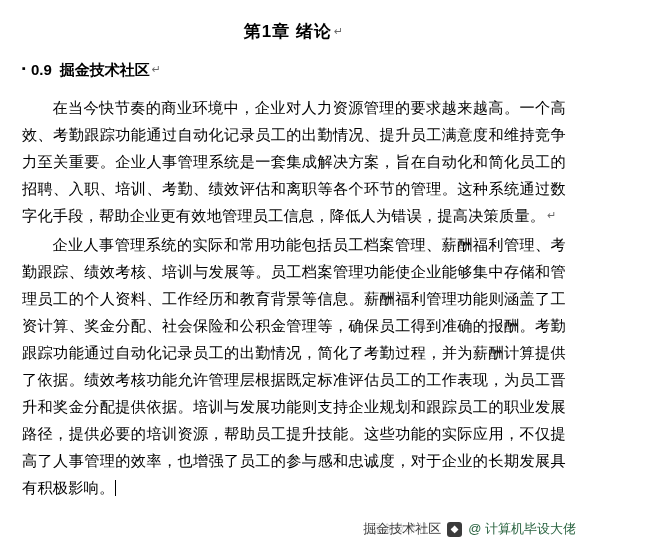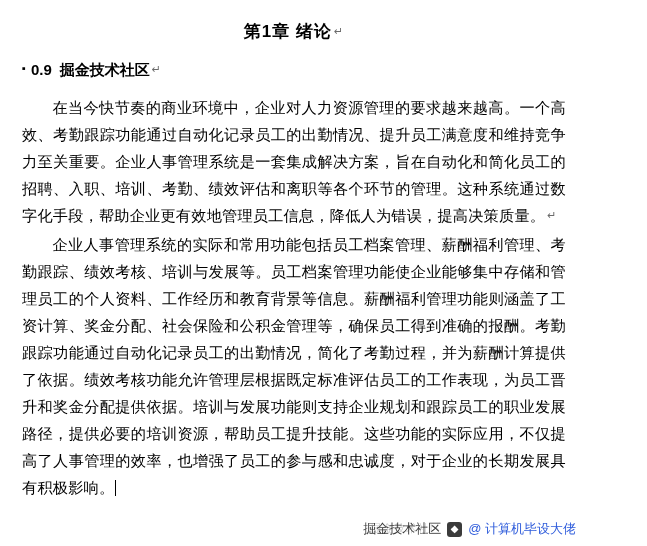--- a/index.html
+++ b/index.html
@@ -96,21 +96,21 @@
     border-radius: 3px;
     display: inline-flex;
     align-items: center;
     justify-content: center;
     color: #fff;
     font-size: 10px;
     line-height: 1;
   }
   .wm-right {
     font-size: 13px;
-    color: #1d4ed8;
+    color: #14532d;
   }
   .wm-ghost {
     position: absolute;
     right: 150px;
     bottom: 10px;
     font-size: 11px;
     color: #cfcfcf;
     font-family: "Liberation Sans", "DejaVu Sans", sans-serif;
     letter-spacing: 1px;
   }

